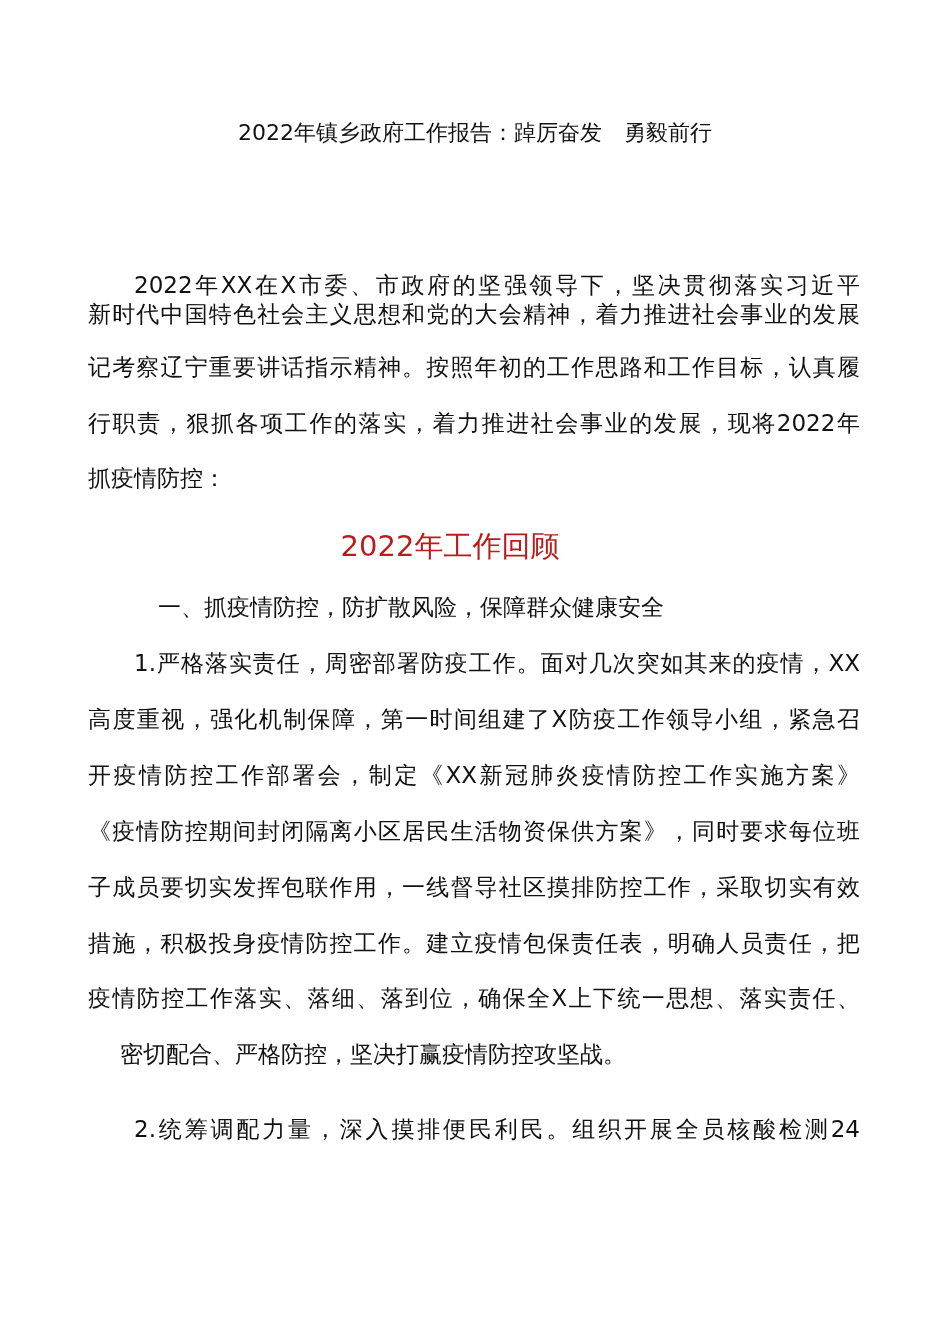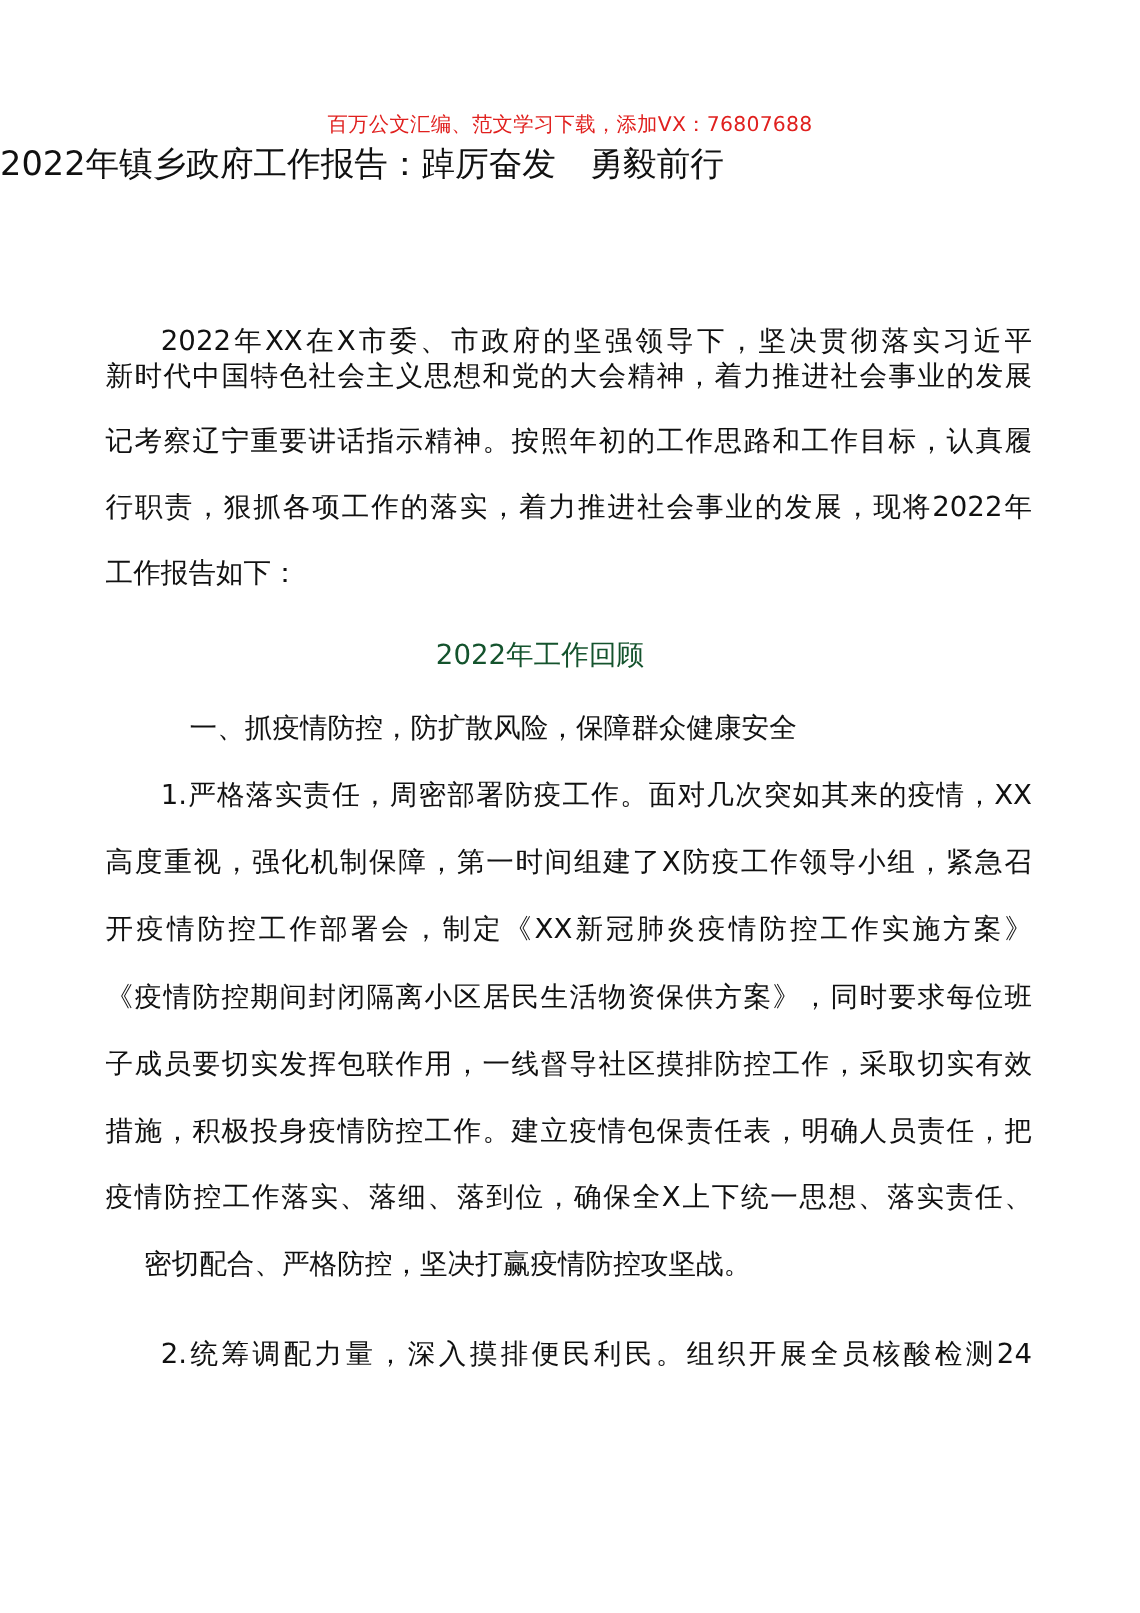--- a/index.html
+++ b/index.html
@@ -1,44 +1,43 @@
 <!DOCTYPE html>
 <html><head>
   <meta charset="utf-8">
   <style>
     html, body { margin: 0; padding: 0; background: #ffffff; }
     body { width: 950px; height: 1344px; position: relative; overflow: hidden;
            font-family: "DejaVu Sans", "Liberation Sans", sans-serif; color: #111; }
     .page { position: absolute; left: 0; top: 0; width: 950px; height: 1344px; background: #fff; }
     .watermark { position: absolute; top: 92px; left: 0; width: 950px; text-align: center;
                  font-size: 17px; color: #e0201e; letter-spacing: 0.2px; }
-    .title { position: absolute; top: 118px; left: 0; width: 950px; 
-             font-size: 28px; color: #111; }
+    .title { position: absolute; top: 118px; left: 0; width: 950px; text-align: center;
+             font-size: 22px; color: #111; }
     .body-text { position: absolute; left: 88px; width: 772px; font-size: 23px; color: #111; }
     .line { position: absolute; left: 0; width: 772px; height: 32px; line-height: 32px;
             text-align: justify; text-align-last: justify; white-space: nowrap; }
     .line.last { text-align-last: left; }
     .line.indent { left: 46px; width: 726px; }
-    .center { position: absolute; left: 0; width: 900px; text-align: center; font-size: 23px;
-              line-height: 32px; color: #14532d; }
+    .center { position: absolute; left: 0; width: 900px; text-align: center; font-size: 29px;
+              line-height: 32px; color: #b91c1c; }
   </style>
 </head>
 <body>
 
 <div class="page">
 
-  <div class="watermark">百万公文汇编、范文学习下载，添加VX：76807688</div>
   <div class="title">2022年镇乡政府工作报告：踔厉奋发　勇毅前行</div>
 
   <div class="body-text" style="top:244px;">
     <div class="line indent" style="top:0px;margin-top:25px;">2022年XX在X市委、市政府的坚强领导下，坚决贯彻落实习近平</div>
     <div class="line" style="top:54px;">新时代中国特色社会主义思想和党的大会精神，着力推进社会事业的发展</div>
     <div class="line" style="top:109px;font-family:Liberation Mono, monospace;">记考察辽宁重要讲话指示精神。按照年初的工作思路和工作目标，认真履</div>
     <div class="line" style="top:163px;">行职责，狠抓各项工作的落实，着力推进社会事业的发展，现将2022年</div>
-    <div class="line last" style="top:218px;">工作报告如下：</div>
+    <div class="line last" style="top:218px;">抓疫情防控：</div>
   </div>
 
   <div class="center" style="top:530px;">2022年工作回顾</div>
 
   <div class="body-text" style="top:591px;">
     <div class="line last indent" style="top:0px;margin-left:24px;">一、抓疫情防控，防扩散风险，保障群众健康安全</div>
   </div>
 
   <div class="body-text" style="top:647px;">
     <div class="line indent" style="top:0px;">1.严格落实责任，周密部署防疫工作。面对几次突如其来的疫情，XX</div>

